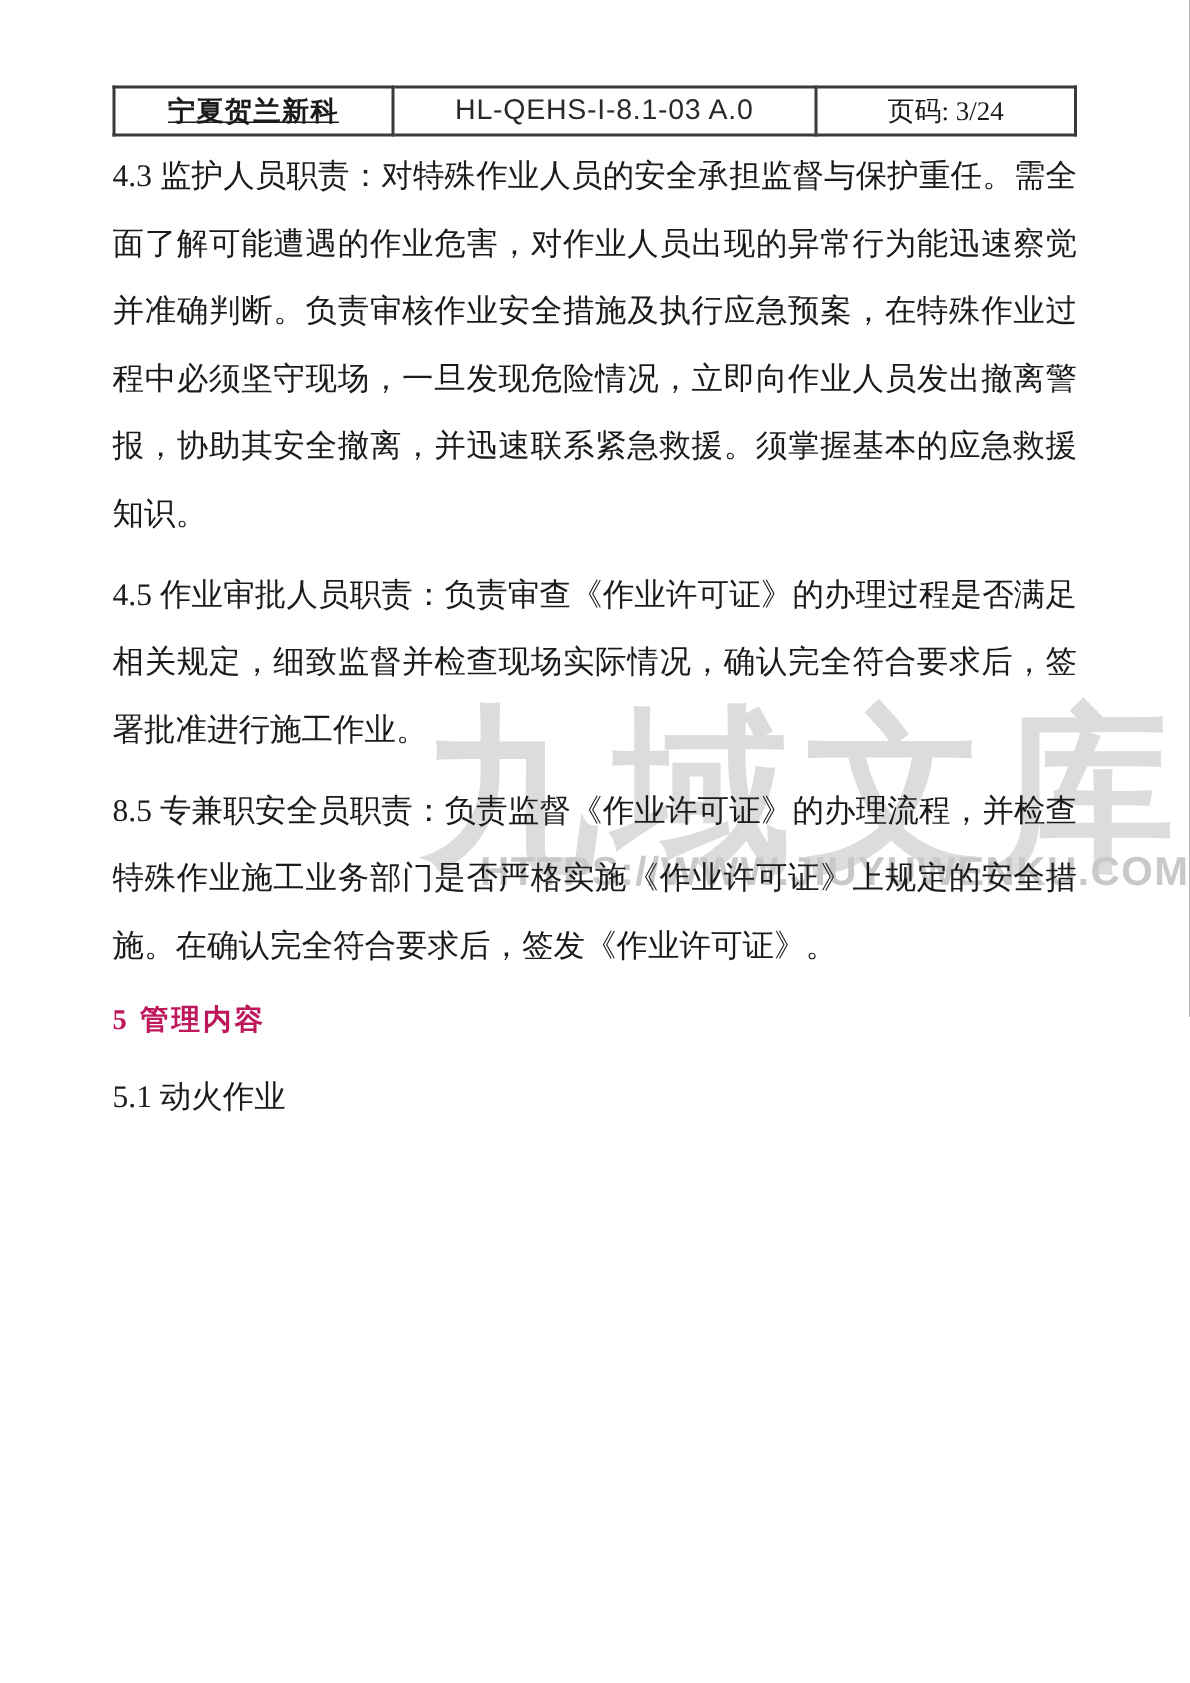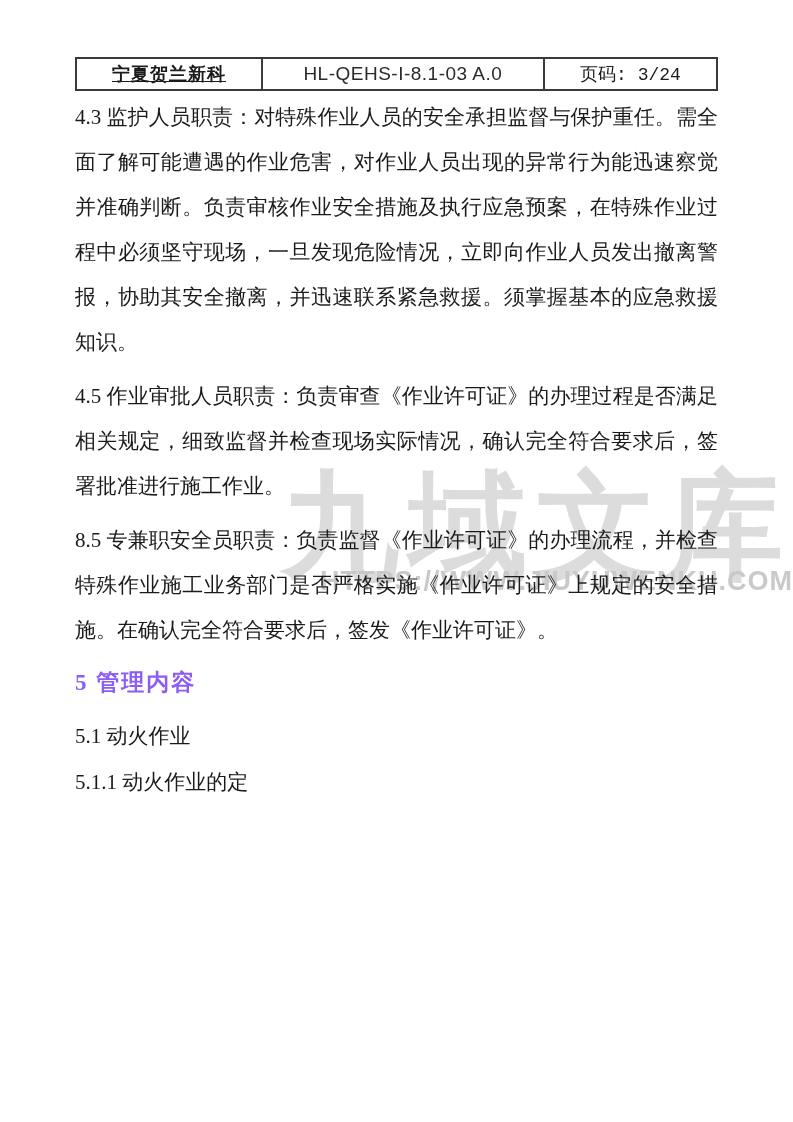--- a/index.html
+++ b/index.html
@@ -43,35 +43,35 @@
     border-collapse:collapse; z-index:2;
     table-layout:fixed;
   }
   .header-table td {
     border:2px solid #3a3a3a;
     height:32px; text-align:center; vertical-align:middle;
     background:#ffffff00;
   }
   .cell-company { width:29%; font-size:18px; font-weight:600; letter-spacing:1px;text-decoration:underline; }
   .cell-code    { width:44%; font-size:19px; font-family:"Liberation Sans", sans-serif; font-weight:400; color:#2a2a2a; letter-spacing:0.5px; }
-  .cell-page    { width:27%; font-size:18px; font-family:Liberation Mono, monospace; }
+  .cell-page    { width:27%; font-size:18px; font-family:Liberation Serif, serif; }
 
   
   .content {
     position:absolute; left:75px; top:95px; width:643px;
     z-index:1;
   }
   .content p.body {
     font-size:21px; line-height:45px;
     text-align:justify; text-justify:inter-character;
     margin:0 0 9px 0;
     color:#1b1b1b;
   }
   .section-heading {
-    font-size:23px; font-weight:bold; color:#8b5cf6;
+    font-size:19px; font-weight:bold; color:#be185d;
     margin:14px 0 16px 0; letter-spacing:2px;
   }
   .sub-line {
     font-size:21px; line-height:45px; margin:0 0 1px 0;
   }
 </style>
 </head>
 <body>
 
 <div class="page">
@@ -90,16 +90,15 @@
     </tr>
   </tbody>
     </table>
 
   <div class="content">
     <p class="body">4.3 监护人员职责：对特殊作业人员的安全承担监督与保护重任。需全面了解可能遭遇的作业危害，对作业人员出现的异常行为能迅速察觉并准确判断。负责审核作业安全措施及执行应急预案，在特殊作业过程中必须坚守现场，一旦发现危险情况，立即向作业人员发出撤离警报，协助其安全撤离，并迅速联系紧急救援。须掌握基本的应急救援知识。</p>
     <p class="body">4.5 作业审批人员职责：负责审查《作业许可证》的办理过程是否满足相关规定，细致监督并检查现场实际情况，确认完全符合要求后，签署批准进行施工作业。</p>
     <p class="body">8.5 专兼职安全员职责：负责监督《作业许可证》的办理流程，并检查特殊作业施工业务部门是否严格实施《作业许可证》上规定的安全措施。在确认完全符合要求后，签发《作业许可证》。</p>
     <div class="section-heading">5 管理内容</div>
     <p class="sub-line">5.1 动火作业</p>
-    <p class="sub-line">5.1.1 动火作业的定</p>
   </div>
 
 </div>
 
 </body></html>

